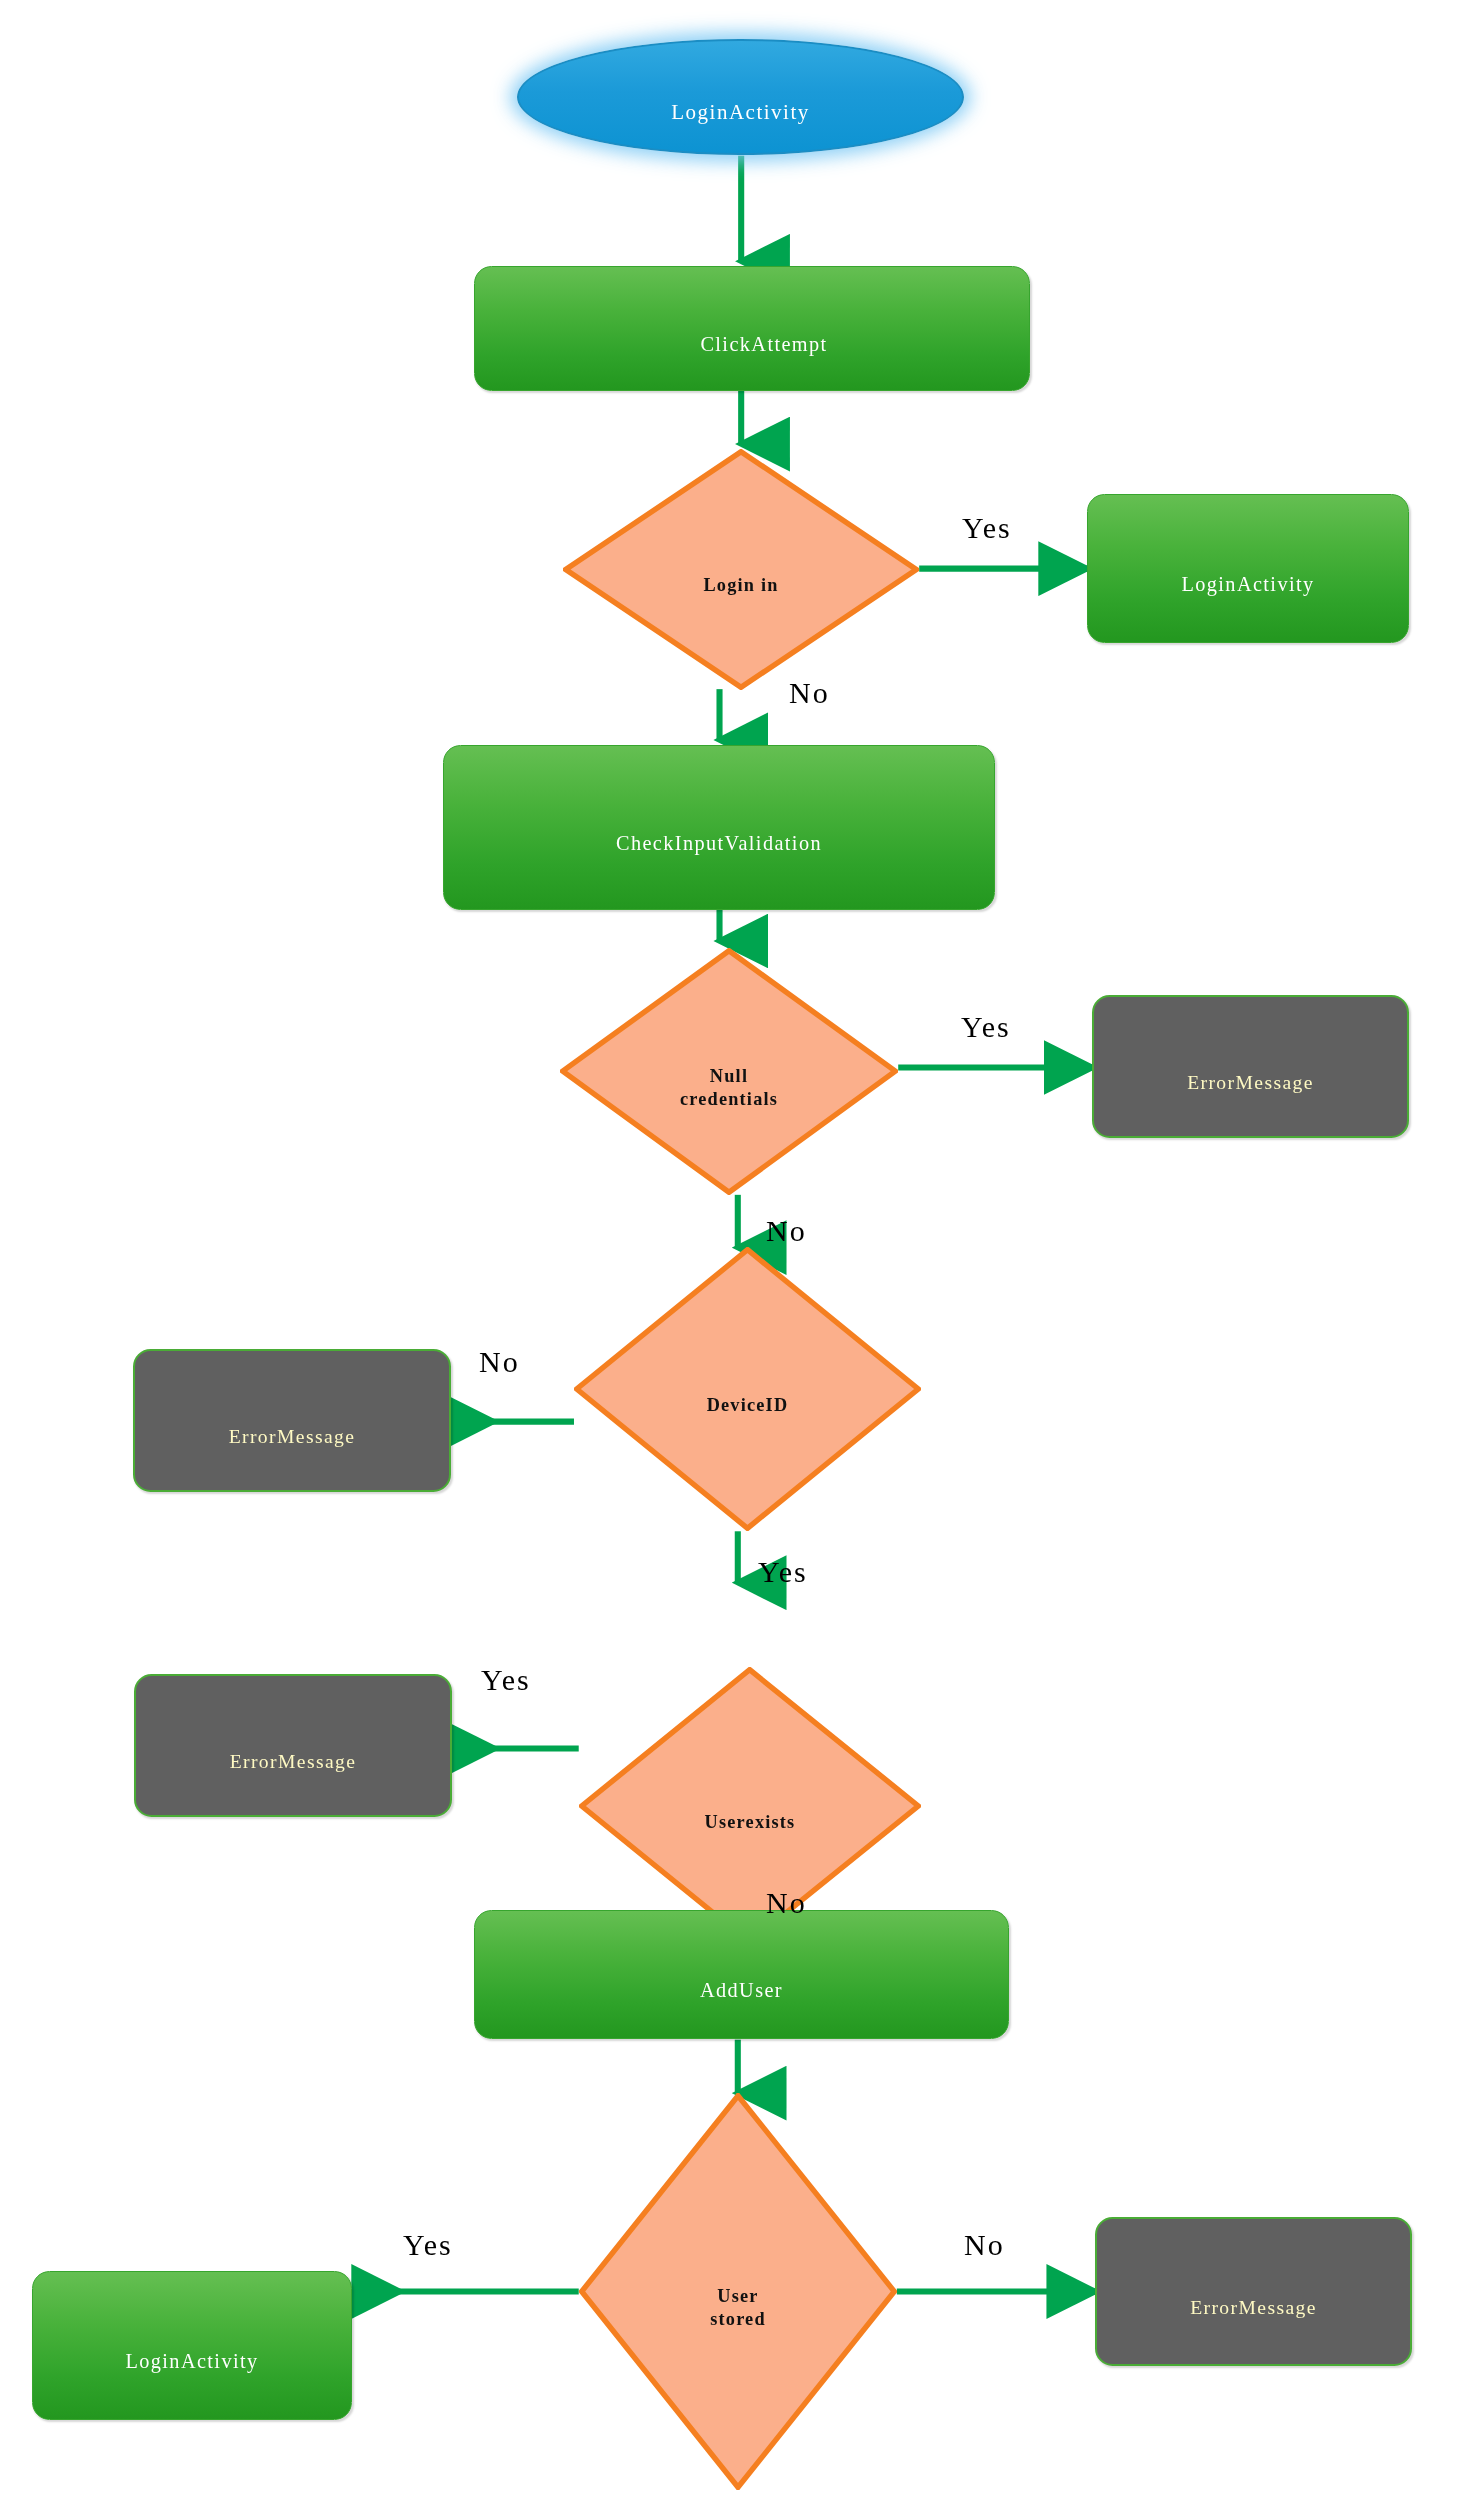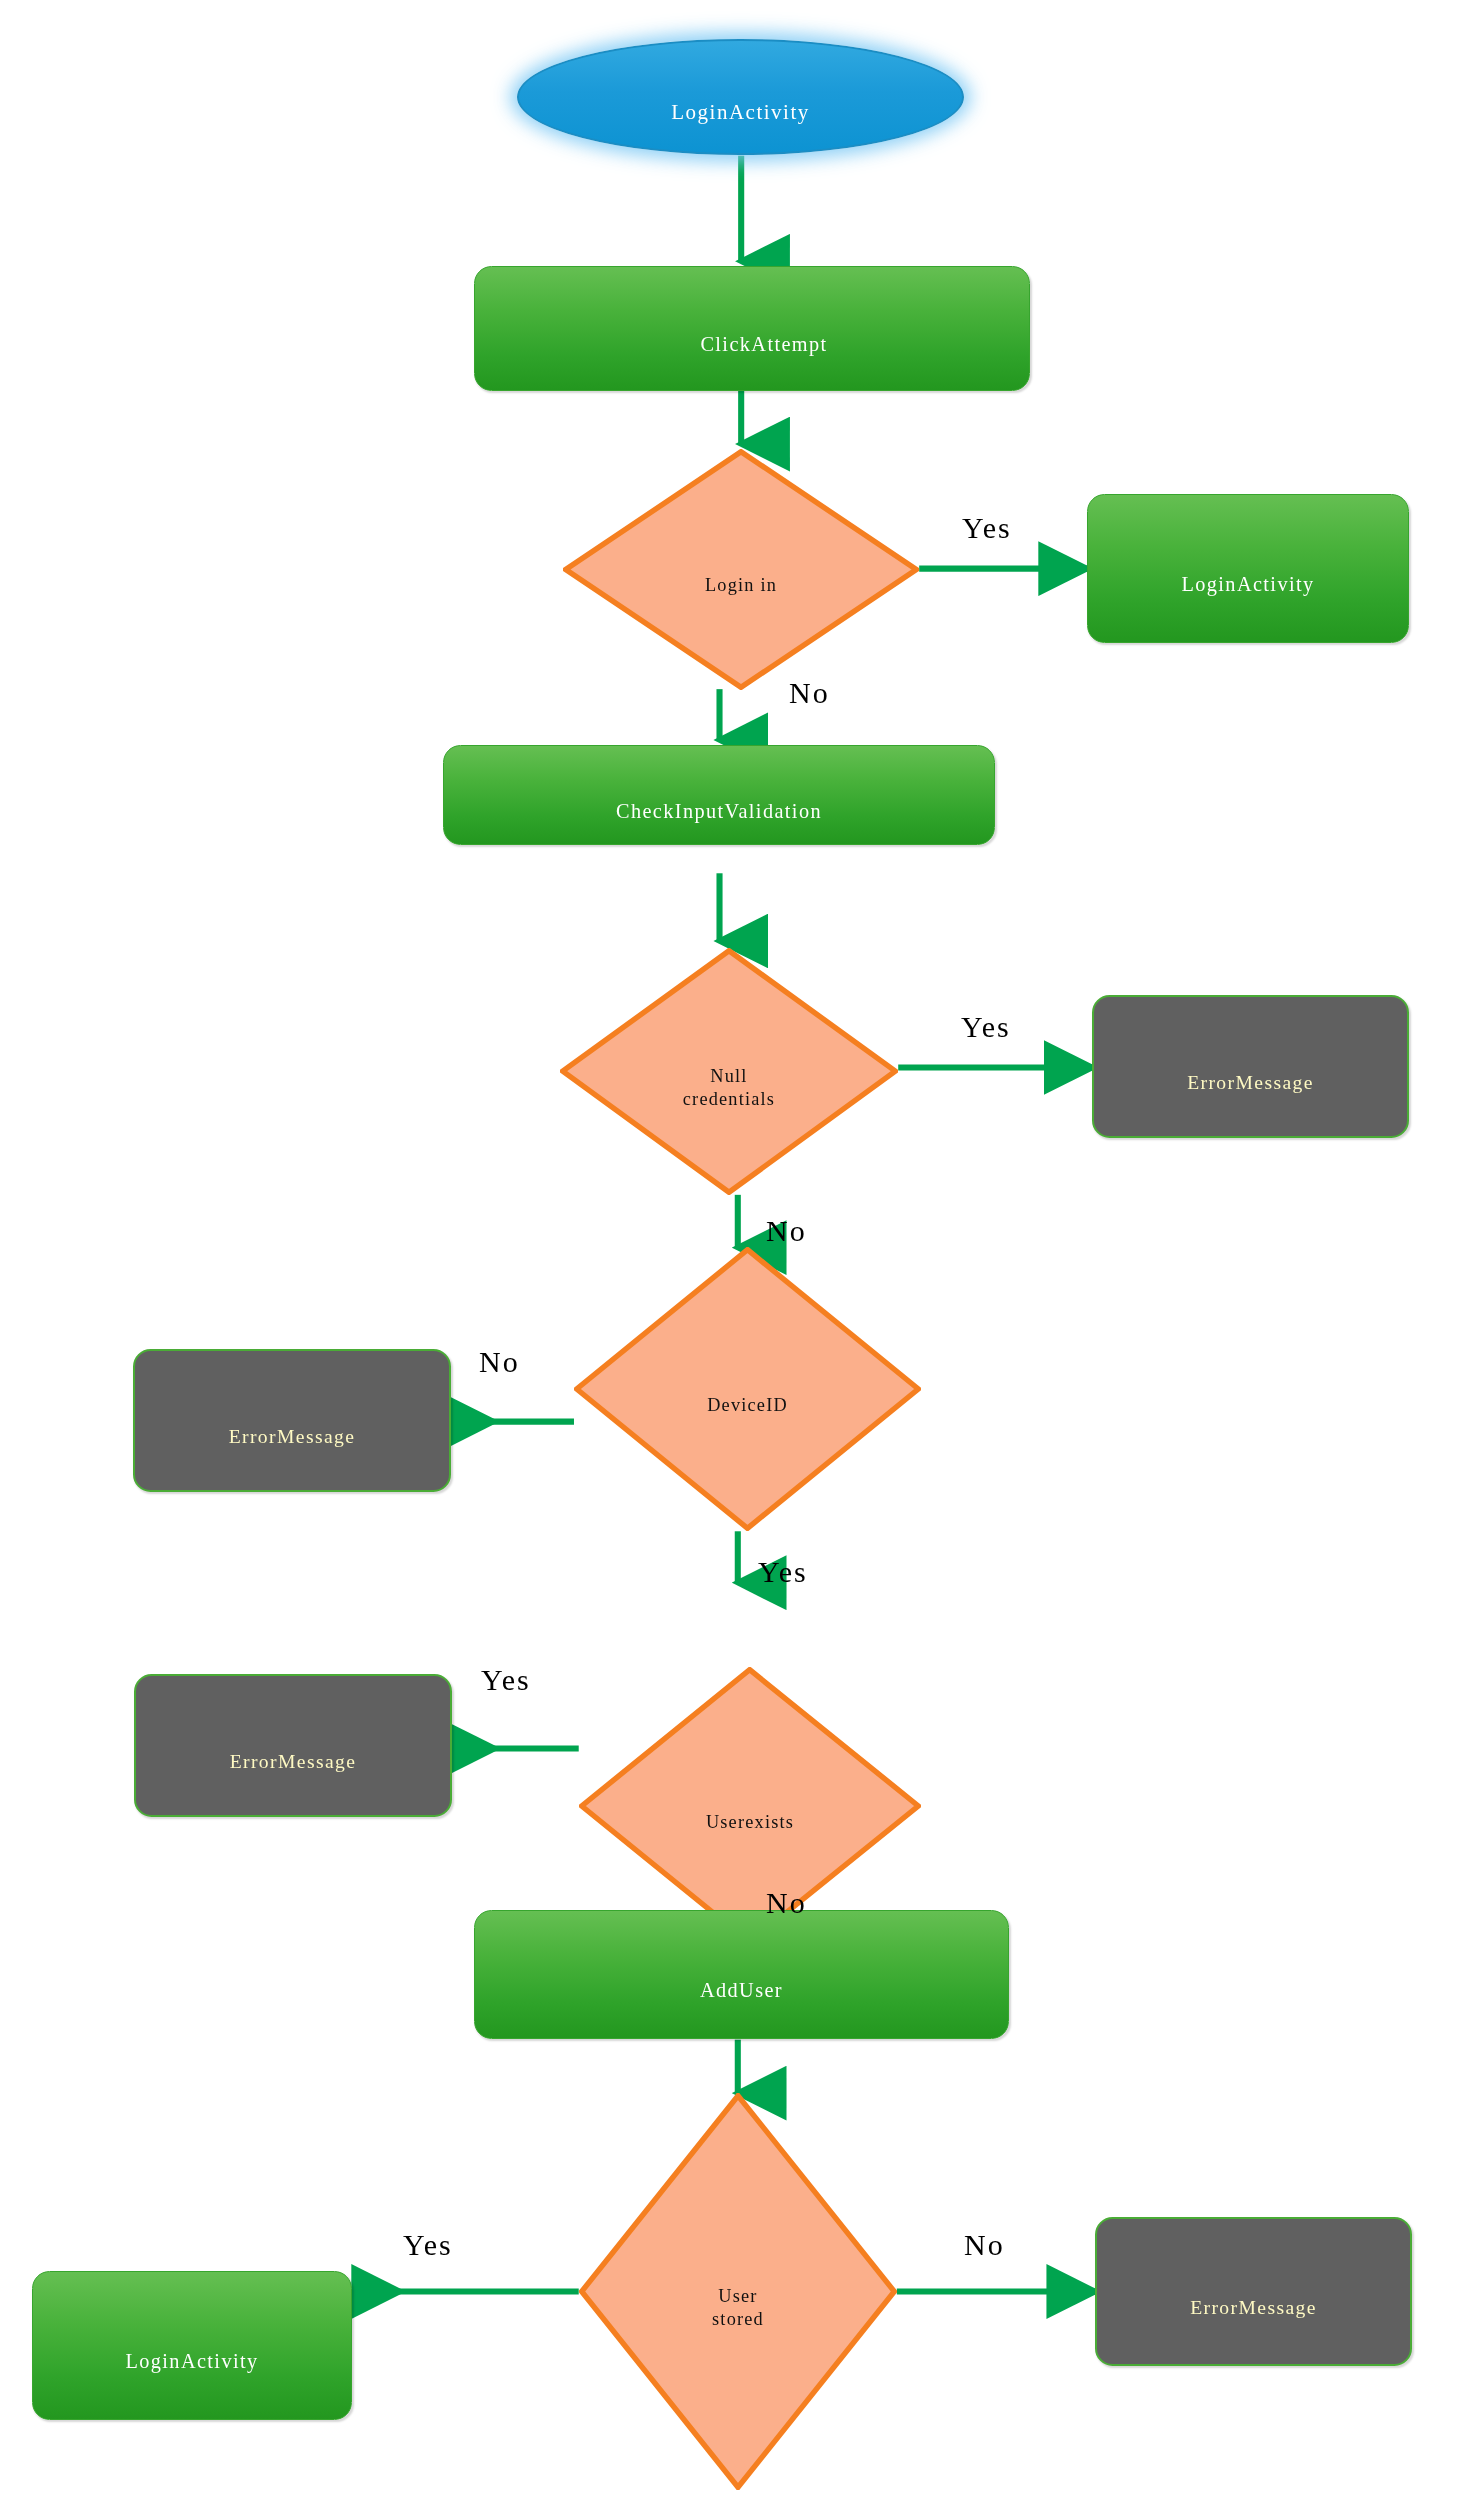--- a/index.html
+++ b/index.html
@@ -83,20 +83,21 @@
   .node.error .node-label {
     font-size: 19.6px;
     letter-spacing: 1.4px;
     color: #fef9c3;
   }
 
   
   .node.decision {
     background: transparent;
     border: none;
+    font-weight: bold;
   }
   .node.decision .diamond-shape {
     position: absolute;
     left: 0;
     top: 0;
     width: 100%;
     height: 100%;
   }
   .node.decision .node-label {
     position: relative;
@@ -178,21 +179,21 @@
     <svg class="diamond-shape" viewBox="0 0 526 356" preserveAspectRatio="none">
       <polygon points="263,4 522,178 263,352 4,178" fill="#fbaf8b" stroke="#f57f20" stroke-width="8"></polygon>
     </svg>
     <span class="node-label">Login in</span>
   </div>
 
   <div class="node process" style="left:1087px; top:494px; width:322px; height:149px;">
     <span class="node-label">LoginActivity</span>
   </div>
 
-  <div class="node process" style="left:443px; top:745px; width:552px; height:100px;">
+  <div class="node process" style="left:443px; top:745px; width:552px; height:165px;">
     <span class="node-label">CheckInputValidation</span>
   </div>
 
   <div class="node decision" style="left:560px; top:948px; width:338px; height:247px;">
     <svg class="diamond-shape" viewBox="0 0 500 365" preserveAspectRatio="none">
       <polygon points="250,4 496,182 250,361 4,182" fill="#fbaf8b" stroke="#f57f20" stroke-width="8"></polygon>
     </svg>
     <span class="node-label">Null
 credentials</span>
   </div>

